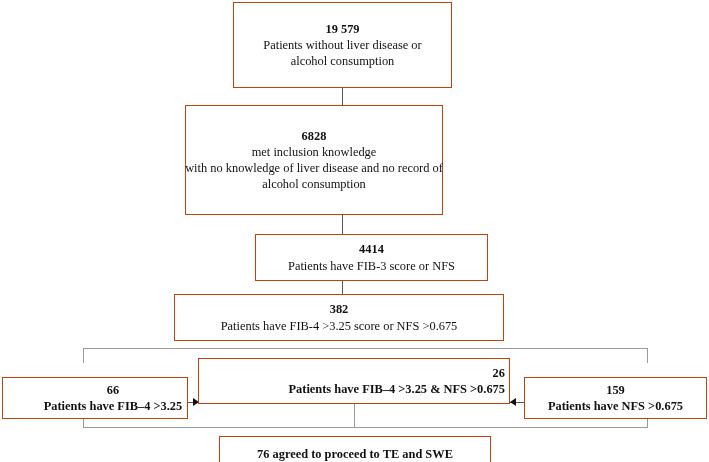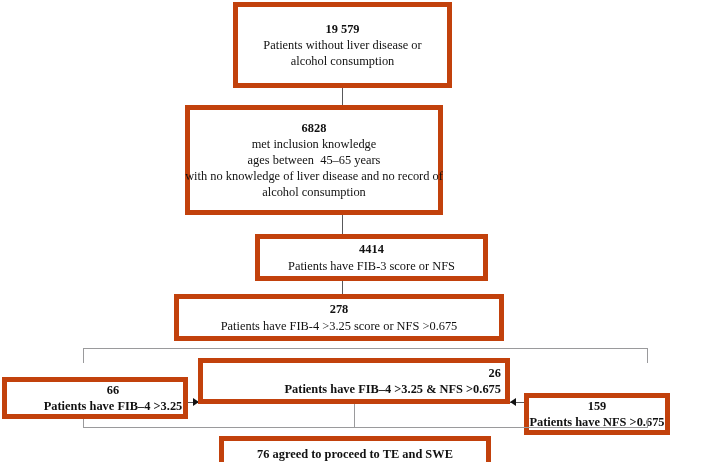--- a/index.html
+++ b/index.html
@@ -14,21 +14,21 @@
   #canvas {
     position: relative;
     width: 709px;
     height: 462px;
     background: #ffffff;
     overflow: hidden;
   }
   .box {
     position: absolute;
     box-sizing: border-box;
-    border: 5px solid #c2410c;
+    border: 1px solid #c2410c;
     background: #ffffff;
     display: flex;
     flex-direction: column;
     align-items: center;
     justify-content: center;
     text-align: center;
     line-height: 1.30;
     font-size: 12.4px;
     color: #111111;
     padding: 2px 4px;
@@ -90,36 +90,35 @@
     <span class="num">19 579</span>
     <span class="line">Patients without liver disease or</span>
     <span class="line">alcohol consumption</span>
   </div>
 
   <div class="vline" style="left:342px; top:88px; height:17px;"></div>
 
   <div class="box" style="left:185px; top:105px; width:258px; height:110px;">
     <span class="num">6828</span>
     <span class="line">met inclusion knowledge</span>
-    <span class="line">ages between  45–65 years</span>
     <span class="line">with no knowledge of liver disease and no record of</span>
     <span class="line">alcohol consumption</span>
   </div>
 
   <div class="vline" style="left:342px; top:215px; height:19px;"></div>
 
   <div class="box" style="left:215px; top:234px; width:233px; height:47px;margin-left:40px;">
     <span class="num">4414</span>
     <span class="line">Patients have FIB-3 score or NFS</span>
   </div>
 
   <div class="vline" style="left:342px; top:281px; height:13px;"></div>
 
   <div class="box" style="left:174px; top:294px; width:330px; height:47px;">
-    <span class="num">278</span>
+    <span class="num">382</span>
     <span class="line">Patients have FIB-4 &gt;3.25 score or NFS &gt;0.675</span>
   </div>
 
   <div class="hline" style="left:83px; top:348px; width:565px;"></div>
   <div class="bracket-tick" style="left:83px; top:348px; height:15px;"></div>
   <div class="bracket-tick" style="left:647px; top:348px; height:15px;"></div>
 
   <div class="box allbold" style="left:2px; top:377px; width:186px; height:42px;padding-left:40px;">
     <span class="num">66</span>
     <span class="line">Patients have FIB–4 &gt;3.25</span>
@@ -129,21 +128,21 @@
   <div class="arrow right" style="left:193px; top:398px;"></div>
 
   <div class="box allbold" style="left:198px; top:358px; width:312px; height:46px;align-items:flex-end;">
     <span class="num">26</span>
     <span class="line">Patients have FIB–4 &gt;3.25 &amp; NFS &gt;0.675</span>
   </div>
 
   <div class="connector" style="left:510px; top:402px; width:14px;"></div>
   <div class="arrow left" style="left:510px; top:398px;"></div>
 
-  <div class="box allbold" style="left:524px; top:377px; width:146px; height:42px;margin-top:16px;">
+  <div class="box allbold" style="left:524px; top:377px; width:183px; height:42px;">
     <span class="num">159</span>
     <span class="line">Patients have NFS &gt;0.675</span>
   </div>
 
   <div class="hline" style="left:83px; top:427px; width:565px;"></div>
   <div class="bracket-tick" style="left:83px; top:419px; height:9px;"></div>
   <div class="bracket-tick" style="left:647px; top:419px; height:9px;"></div>
   <div class="bracket-tick" style="left:354px; top:404px; height:24px;"></div>
 
   <div class="box allbold" style="left:219px; top:436px; width:272px; height:36px;">

